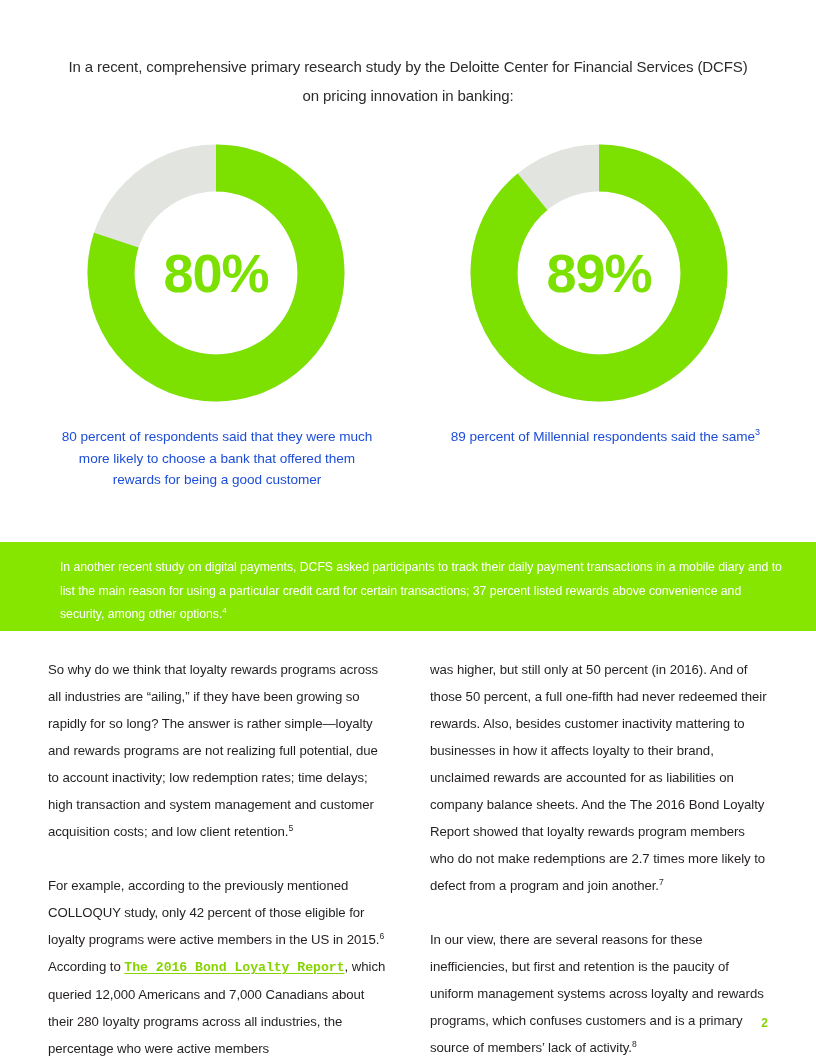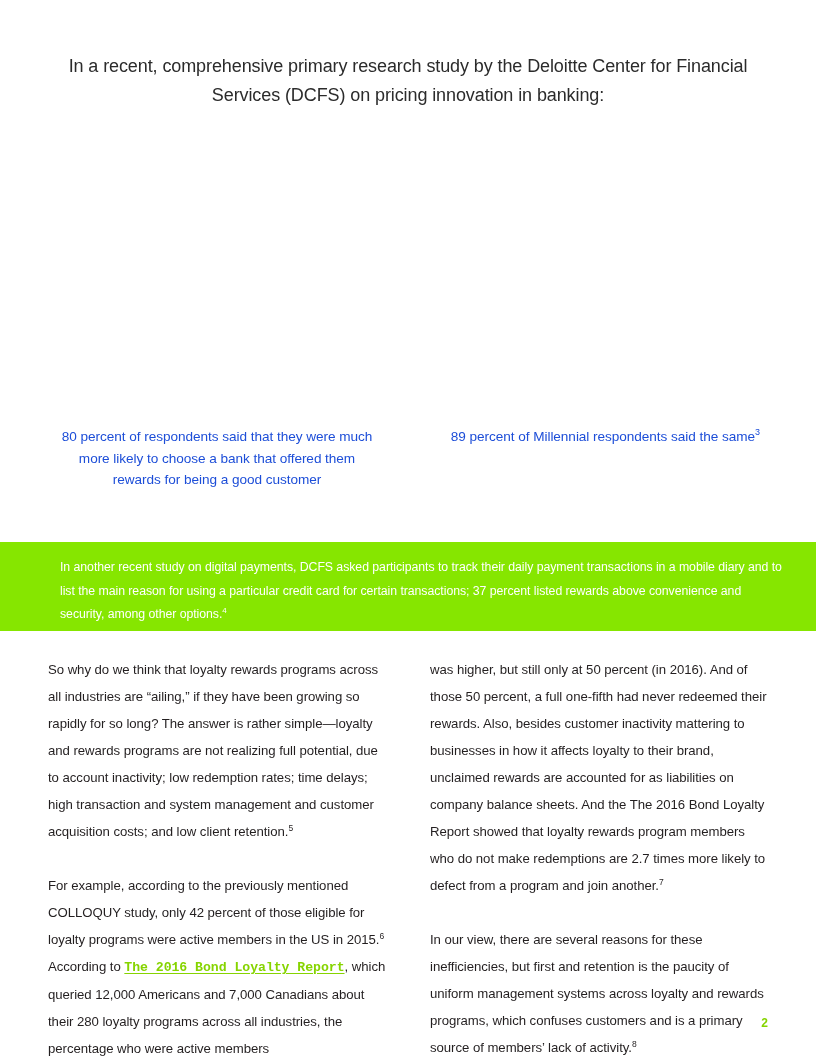--- a/index.html
+++ b/index.html
@@ -16,21 +16,21 @@
     overflow: hidden;
   }
 
   
   .headline {
     position: absolute;
     left: 68px;
     top: 52px;
     width: 680px;
     text-align: center;
-    font-size: 18px;
+    font-size: 15px;
     line-height: 29px;
     font-weight: 400;
     color: #2b2b2b;
     letter-spacing: -0.1px;
   }
 
   
   .donut-row {
     position: absolute;
     left: 0;
@@ -143,21 +143,37 @@
     color: #86d400;
   }
 </style>
 </head>
 <body>
 
 <div class="headline">In a recent, comprehensive primary research study by the Deloitte Center for Financial Services (DCFS) on pricing innovation in banking:</div>
 
 <div class="donut-row">
 
-
+  <div class="donut-wrap left">
+    <svg class="donut-svg" viewBox="0 0 258 258">
+
+      <circle cx="129" cy="129" r="105" fill="none" stroke="#e2e4df" stroke-width="47"></circle>
+
+      <circle id="arc80" cx="129" cy="129" r="105" fill="none" stroke="#7ce000" stroke-width="47" transform="rotate(-90 129 129)" stroke-dasharray="527.7875658030853 131.9468914507713" stroke-dashoffset="0"></circle>
+    </svg>
+    <div class="donut-label">80%</div>
+  </div>
+
+  <div class="donut-wrap right">
+    <svg class="donut-svg" viewBox="0 0 258 258">
+      <circle cx="129" cy="129" r="105" fill="none" stroke="#e2e4df" stroke-width="47"></circle>
+      <circle id="arc89" cx="129" cy="129" r="105" fill="none" stroke="#7ce000" stroke-width="47" transform="rotate(-90 129 129)" stroke-dasharray="587.1636669559324 72.57079029792422" stroke-dashoffset="0"></circle>
+    </svg>
+    <div class="donut-label">89%</div>
+  </div>
 </div>
 
 <div class="caption left">
   <span>80 percent of respondents said that they were much more likely to choose a bank that offered them rewards for being a good customer</span>
 </div>
 
 <div class="caption right">
   <span>89 percent of Millennial respondents said the same</span><sup>3</sup>
 </div>
 

